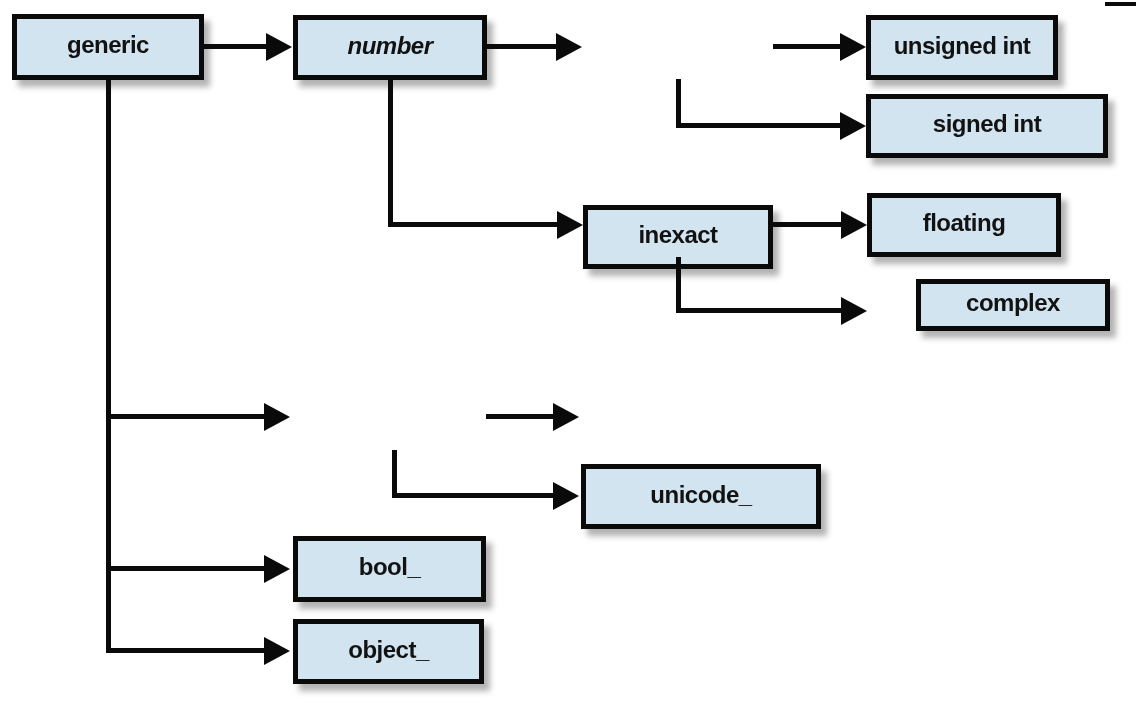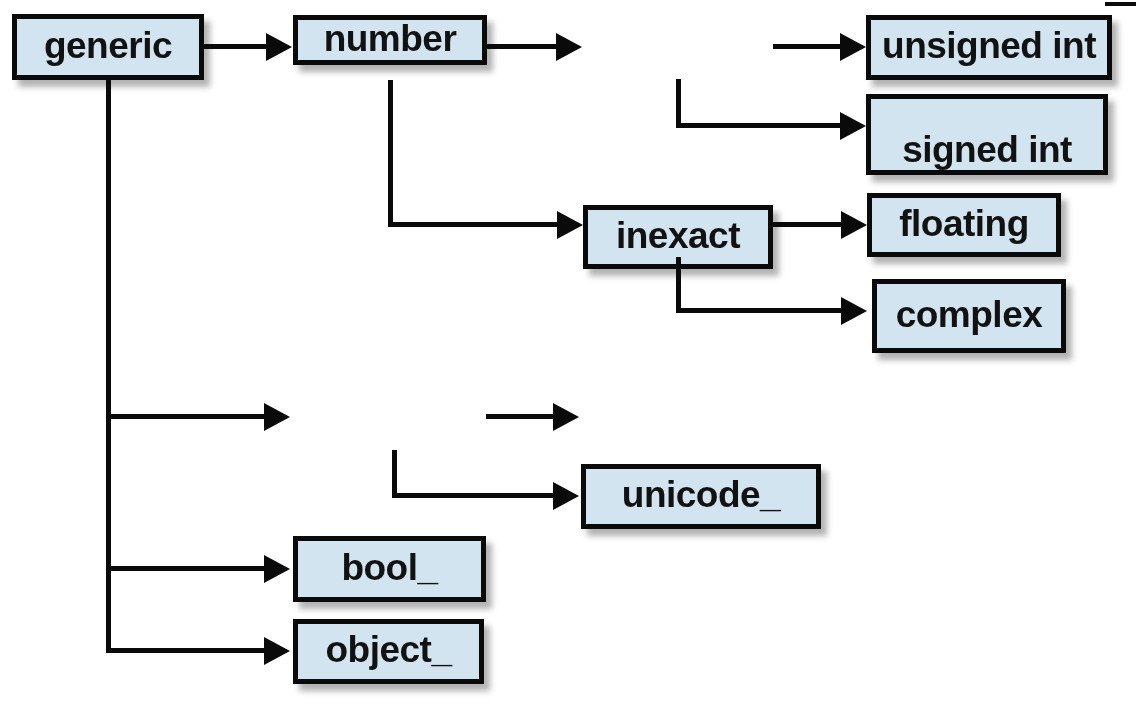--- a/index.html
+++ b/index.html
@@ -16,44 +16,44 @@
     box-sizing: border-box;
     background: #d2e4f0;
     border: 5px solid #0a0a0a;
     box-shadow: 6px 7px 6px rgba(0,0,0,0.30);
     display: flex;
     align-items: center;
     justify-content: center;
   }
   .node .lbl {
     font-weight: bold;
-    font-size: 37px;
+    font-size: 24px;
     letter-spacing: -0.5px;
     color: #121212;
     line-height: 1;
     white-space: nowrap;
     transform: translateY(-2px);
   }
   .hl { position: absolute; height: 5px; background: #0a0a0a; }
   .vl { position: absolute; width: 5px; background: #0a0a0a; }
   .ar {
     position: absolute; width: 0; height: 0;
     border-top: 14px solid transparent;
     border-bottom: 14px solid transparent;
     border-left: 26px solid #0a0a0a;
   }
   
   #n-generic   { left:12px;  top:14px;  width:192px; height:66px; }
-  #n-number    { left:293px; top:15px;  width:194px; height:50px; }
+  #n-number    { left:293px; top:15px;  width:194px; height:65px;font-style:italic; }
   #n-integer   { left:582px; top:14px;  width:191px; height:65px; }
-  #n-unsigned  { left:866px; top:15px;  width:246px; height:65px; }
-  #n-signed    { left:866px; top:94px;  width:242px; height:81px;align-items:flex-end; }
+  #n-unsigned  { left:866px; top:15px;  width:192px; height:65px; }
+  #n-signed    { left:866px; top:94px;  width:242px; height:64px; }
   #n-inexact   { left:583px; top:193px; width:190px; height:64px;margin-top:12px; }
   #n-floating  { left:867px; top:193px; width:194px; height:64px; }
-  #n-complex   { left:872px; top:279px; width:194px; height:74px; }
+  #n-complex   { left:916px; top:279px; width:194px; height:52px; }
   #n-character { left:293px; top:383px; width:193px; height:67px; }
   #n-string    { left:581px; top:383px; width:240px; height:67px; }
   #n-unicode   { left:581px; top:464px; width:240px; height:65px; }
   #n-bool      { left:293px; top:536px; width:193px; height:66px; }
   #n-object    { left:293px; top:619px; width:191px; height:65px; }
   #corner-mark { position:absolute; left:1105px; top:2px; width:31px; height:4px; background:#0a0a0a; }
 </style>
 </head>
 <body>
 

